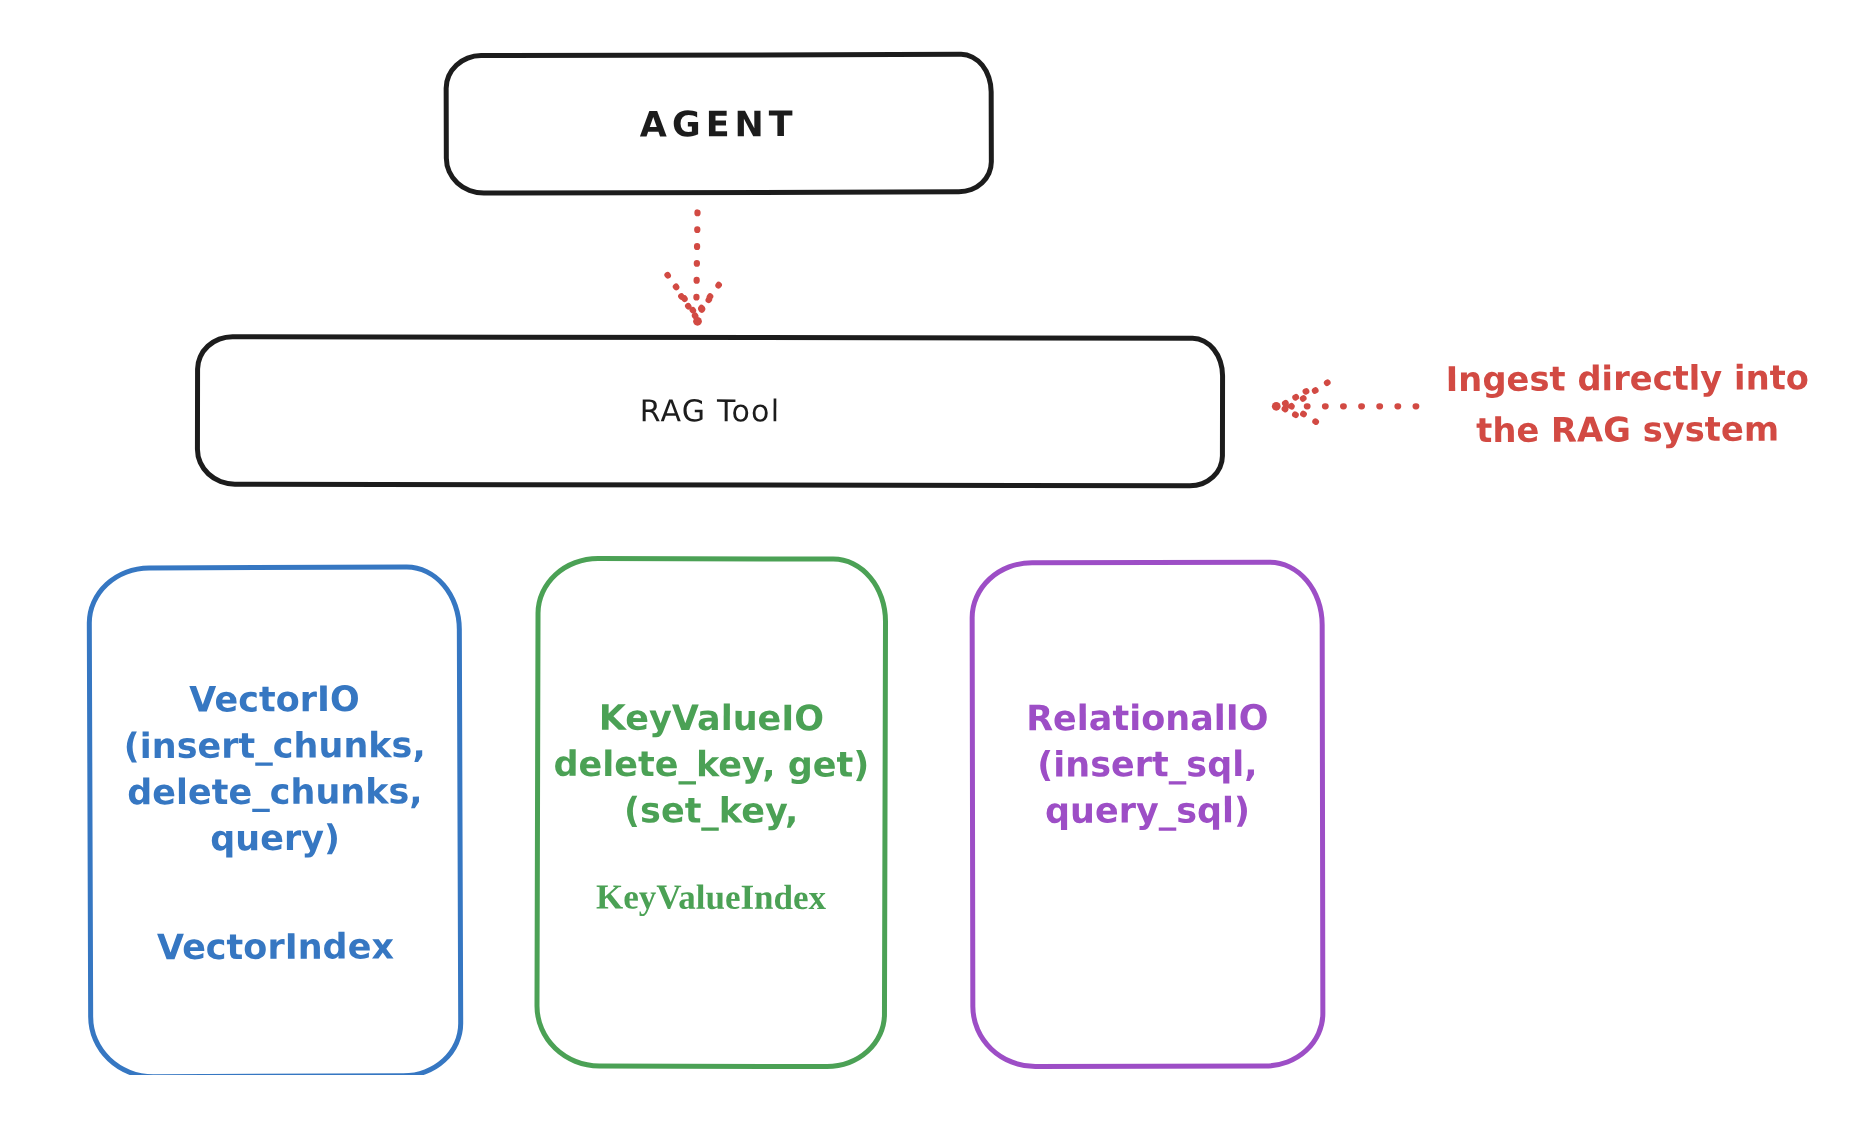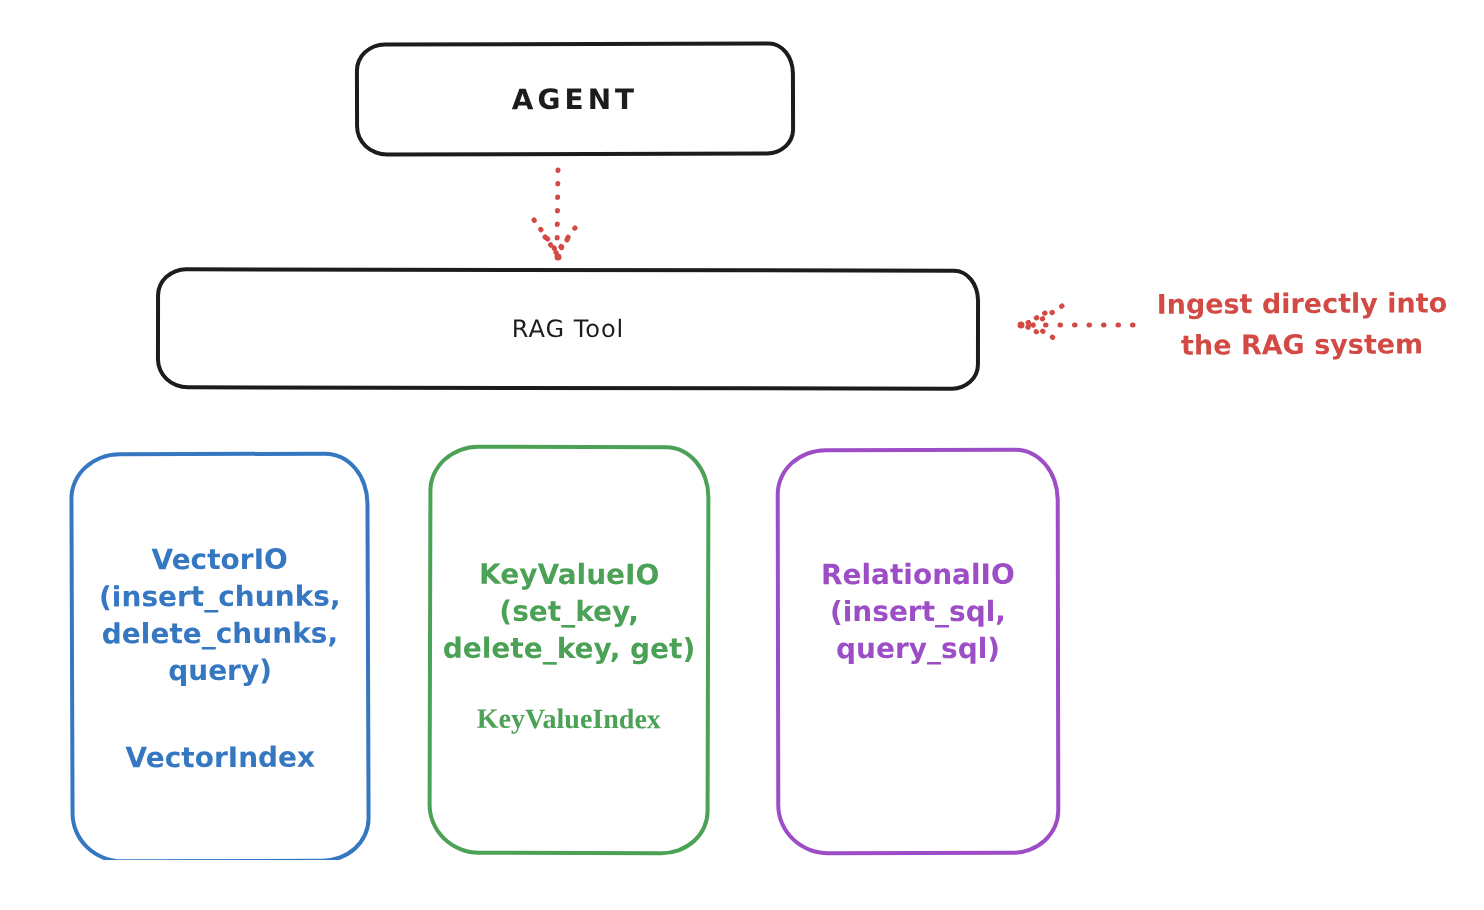--- a/index.html
+++ b/index.html
@@ -144,22 +144,22 @@
         <div>(insert_chunks,</div>
         <div>delete_chunks,</div>
         <div>query)</div>
       </div>
     <div class="index-block">VectorIndex</div>
   </div>
 
   <div class="storage-box box-green">
     <div class="methods-block">
         <div>KeyValueIO</div>
+        <div>delete_key, get)</div>
         <div>(set_key,</div>
-        <div>delete_key, get)</div>
       </div>
     <div class="index-block">KeyValueIndex</div>
   </div>
 
   <div class="storage-box box-purple">
     <div class="methods-block">
         <div>RelationalIO</div>
         <div>(insert_sql,</div>
         <div>query_sql)</div>
       </div>

